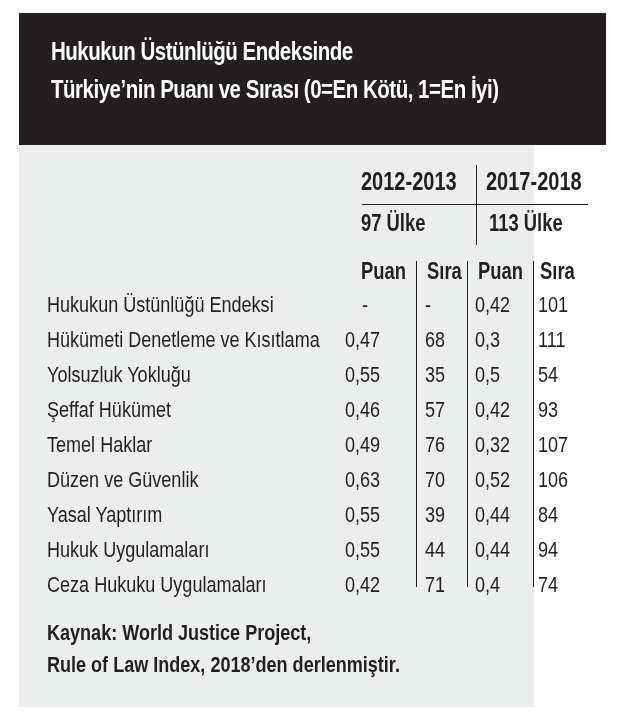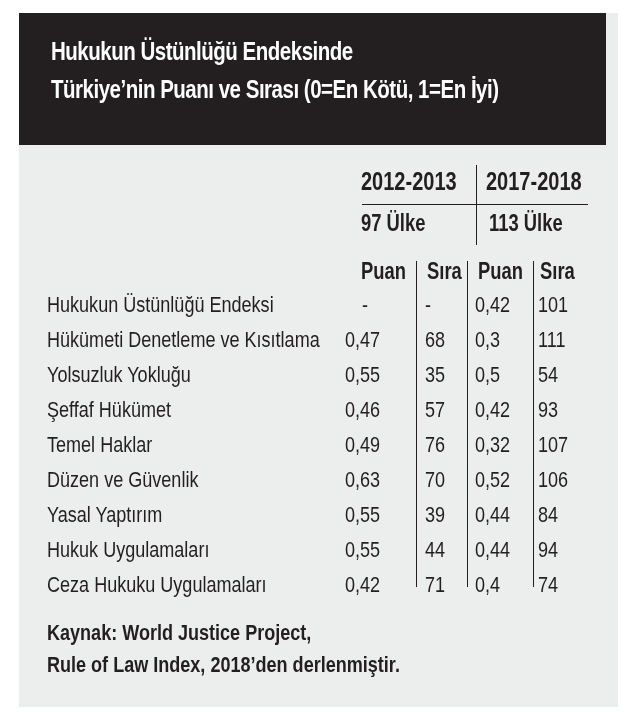--- a/index.html
+++ b/index.html
@@ -7,21 +7,21 @@
       padding: 0;
       background: #ffffff;
       width: 628px;
       height: 722px;
       overflow: hidden;
     }
     .panel {
       position: absolute;
       left: 19px;
       top: 13px;
-      width: 599px;
+      width: 515px;
       height: 694px;
       background: #eceded;
     }
     .title-box {
       position: absolute;
       left: 0;
       top: 0;
       width: 587px;
       height: 132px;
       background: #231f20;

